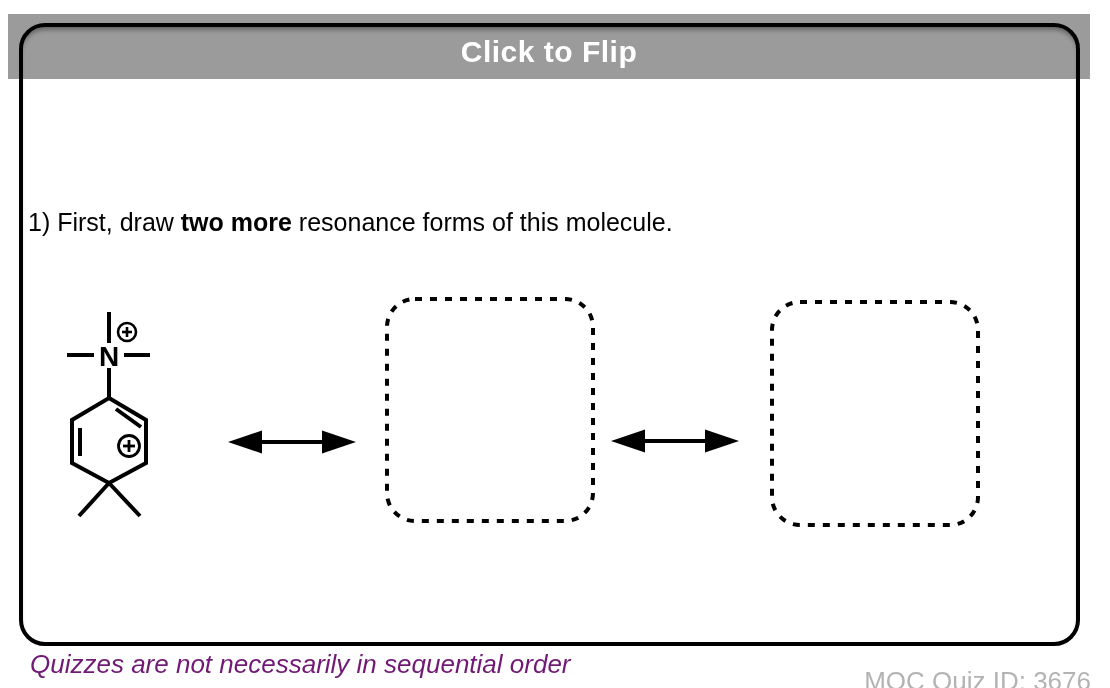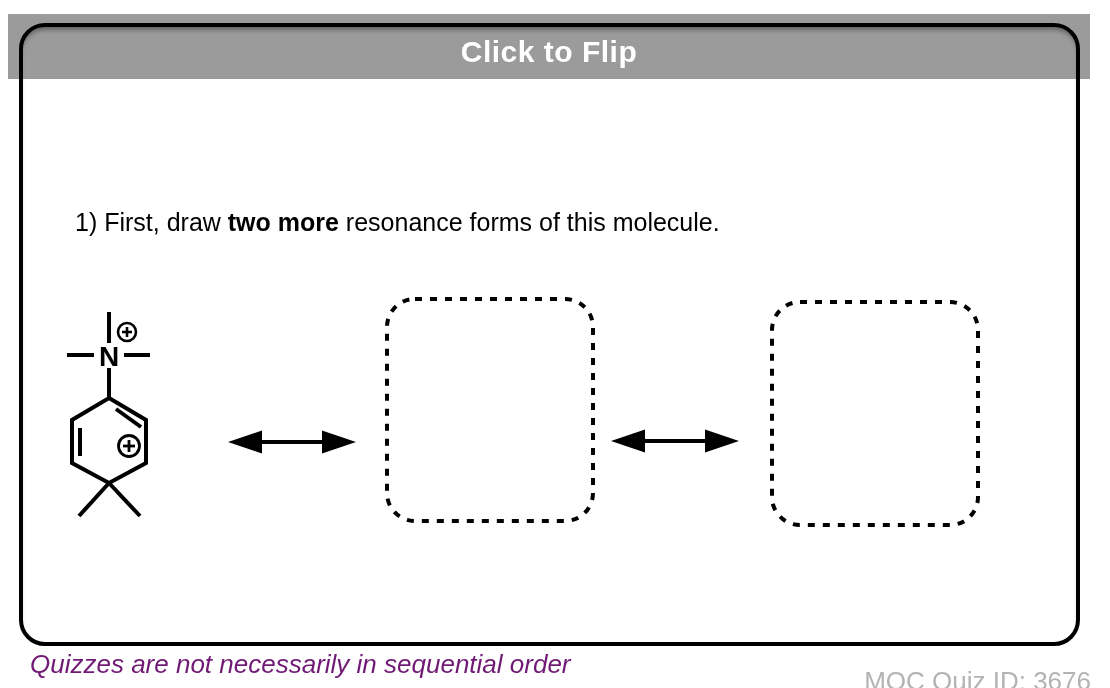--- a/index.html
+++ b/index.html
@@ -20,21 +20,21 @@
     box-shadow: inset 0 5px 4px -2px rgba(0,0,0,0.35);
     cursor:pointer;
   }
   .header-title {
     position:absolute; left:8px; top:25px; width:1082px; height:54px;
     line-height:54px; text-align:center;
     color:#ffffff; font-size:30px; font-weight:600; letter-spacing:0.5px;
   }
   .q { position:absolute; left:28px; font-size:25px; color:#000000; white-space:nowrap; }
   .q b { font-weight:bold; }
-  #q1 { top:208px;margin-left:47px; }
+  #q1 { top:208px; }
   #q2 { top:253px; }
   .overlay { position:absolute; left:0; top:0; pointer-events:none; }
   .footer-left {
     position:absolute; left:22px; top:649px;
     font-size:26px; font-style:italic; color:#701a75; white-space:nowrap;margin-left:8px;
   }
   .footer-right {
     position:absolute; right:17px; top:666px;
     font-size:26px; color:#b3b3b3; white-space:nowrap;
   }

